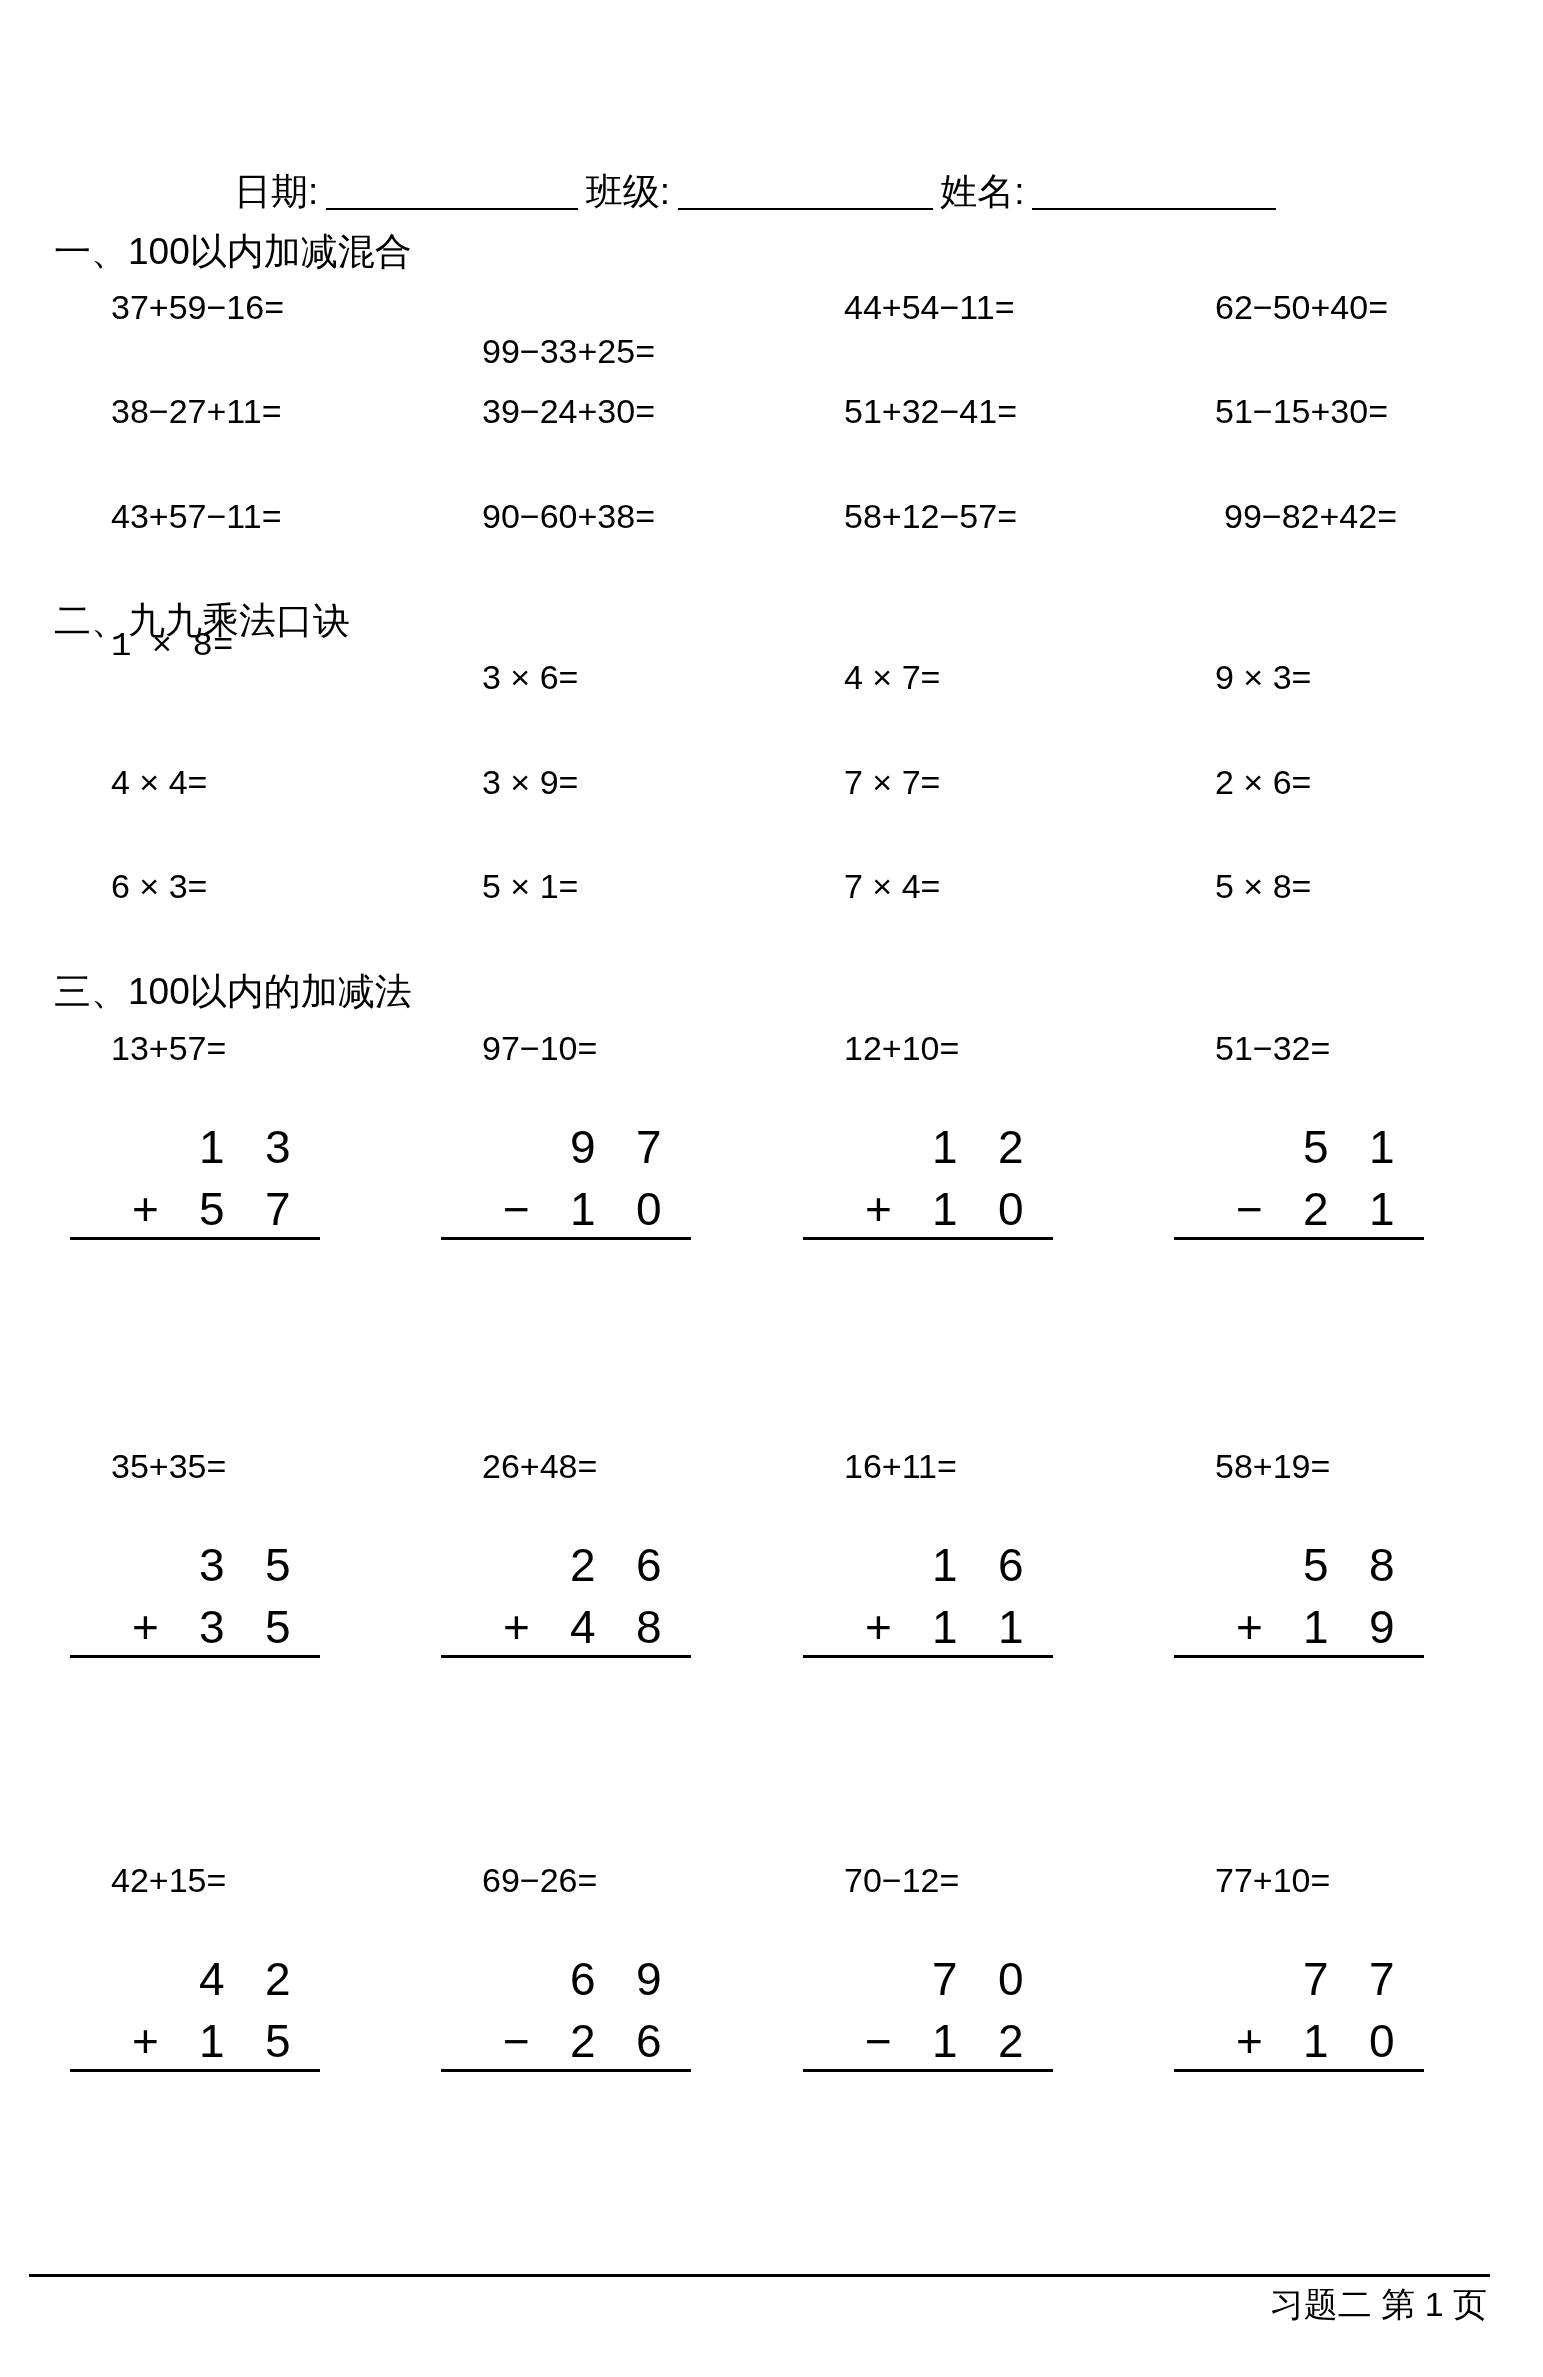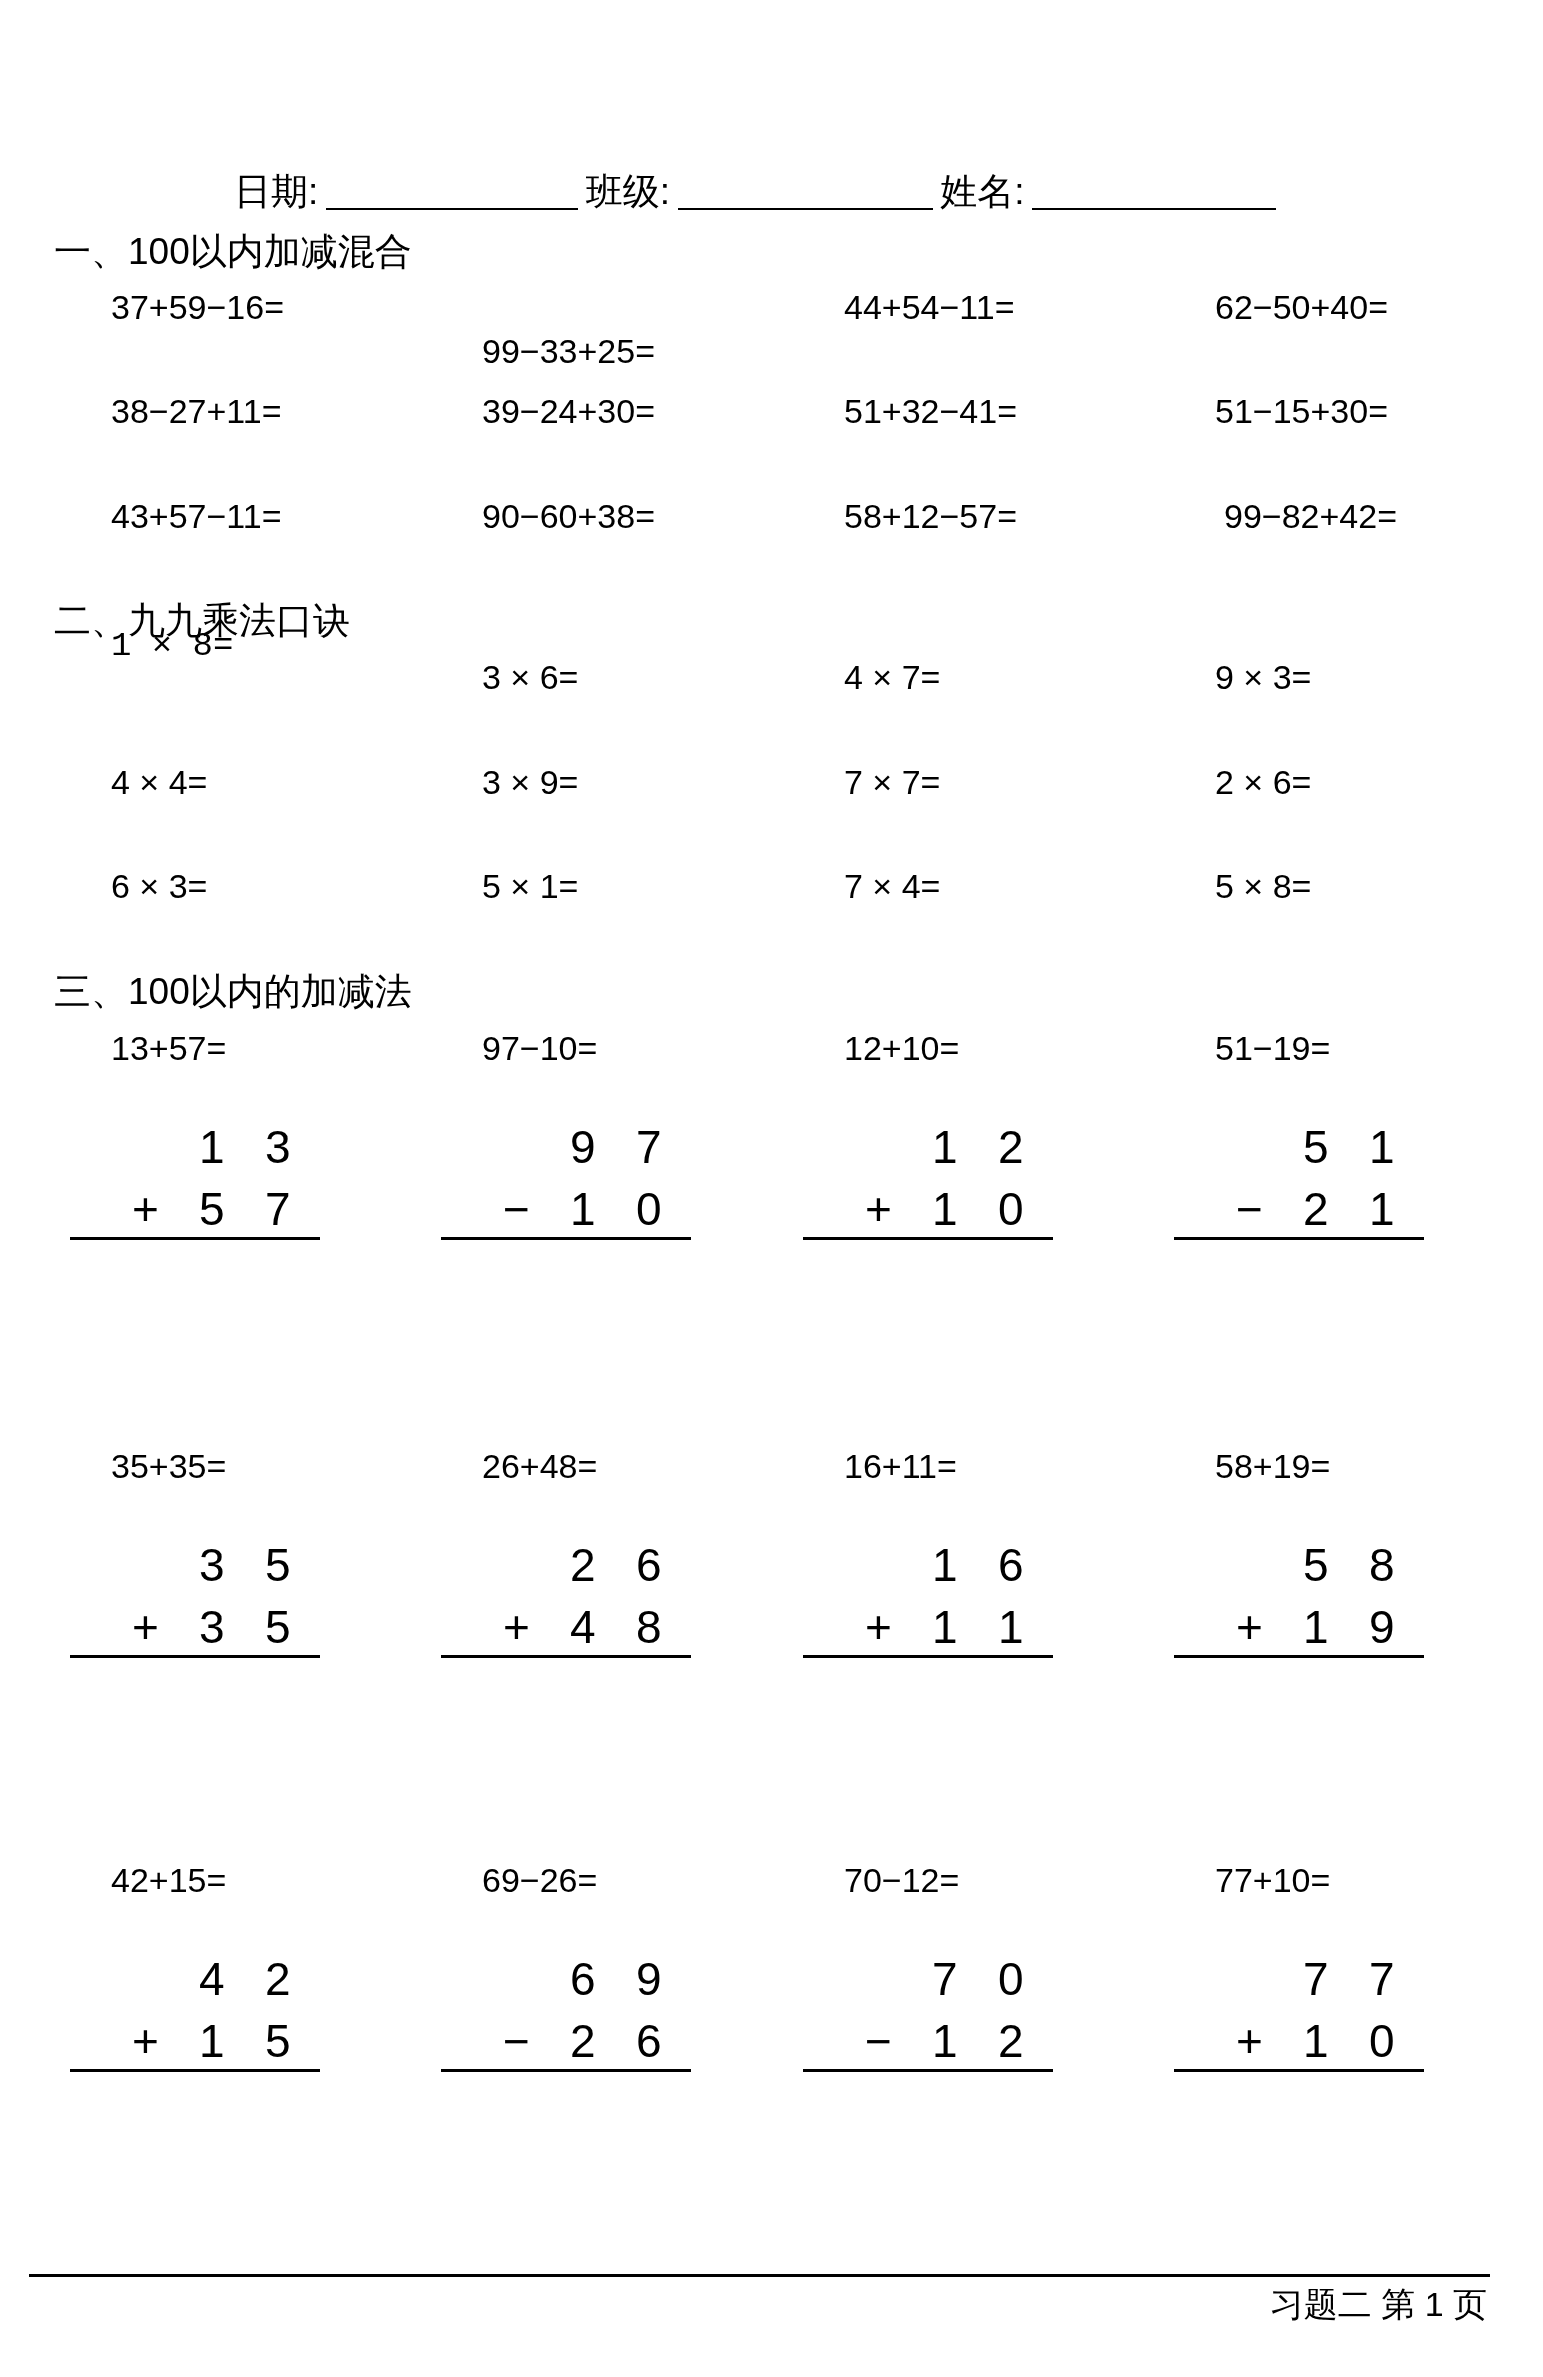--- a/index.html
+++ b/index.html
@@ -97,21 +97,21 @@
       <div class="abs vdigit" style="left: 570px; top: 1186px;">1</div>
       <div class="abs vdigit" style="left: 636px; top: 1186px;">0</div>
       <div class="ansline" style="left: 441px; top: 1237px; width: 250px;"></div>
       <div class="abs eq" style="left: 844px; top: 1031px;">12+10=</div>
       <div class="abs vdigit" style="left: 932px; top: 1124px;">1</div>
       <div class="abs vdigit" style="left: 998px; top: 1124px;">2</div>
       <div class="abs vop" style="left: 865px; top: 1186px;">+</div>
       <div class="abs vdigit" style="left: 932px; top: 1186px;">1</div>
       <div class="abs vdigit" style="left: 998px; top: 1186px;">0</div>
       <div class="ansline" style="left: 803px; top: 1237px; width: 250px;"></div>
-      <div class="abs eq" style="left: 1215px; top: 1031px;">51−19=</div>
+      <div class="abs eq" style="left: 1215px; top: 1031px;">51−32=</div>
       <div class="abs vdigit" style="left: 1303px; top: 1124px;">5</div>
       <div class="abs vdigit" style="left: 1369px; top: 1124px;">1</div>
       <div class="abs vop" style="left: 1236px; top: 1186px;">−</div>
       <div class="abs vdigit" style="left: 1303px; top: 1186px;">2</div>
       <div class="abs vdigit" style="left: 1369px; top: 1186px;">1</div>
       <div class="ansline" style="left: 1174px; top: 1237px; width: 250px;"></div>
       <div class="abs eq" style="left: 111px; top: 1449px;">35+35=</div>
       <div class="abs vdigit" style="left: 199px; top: 1542px;">3</div>
       <div class="abs vdigit" style="left: 265px; top: 1542px;">5</div>
       <div class="abs vop" style="left: 132px; top: 1604px;">+</div>

